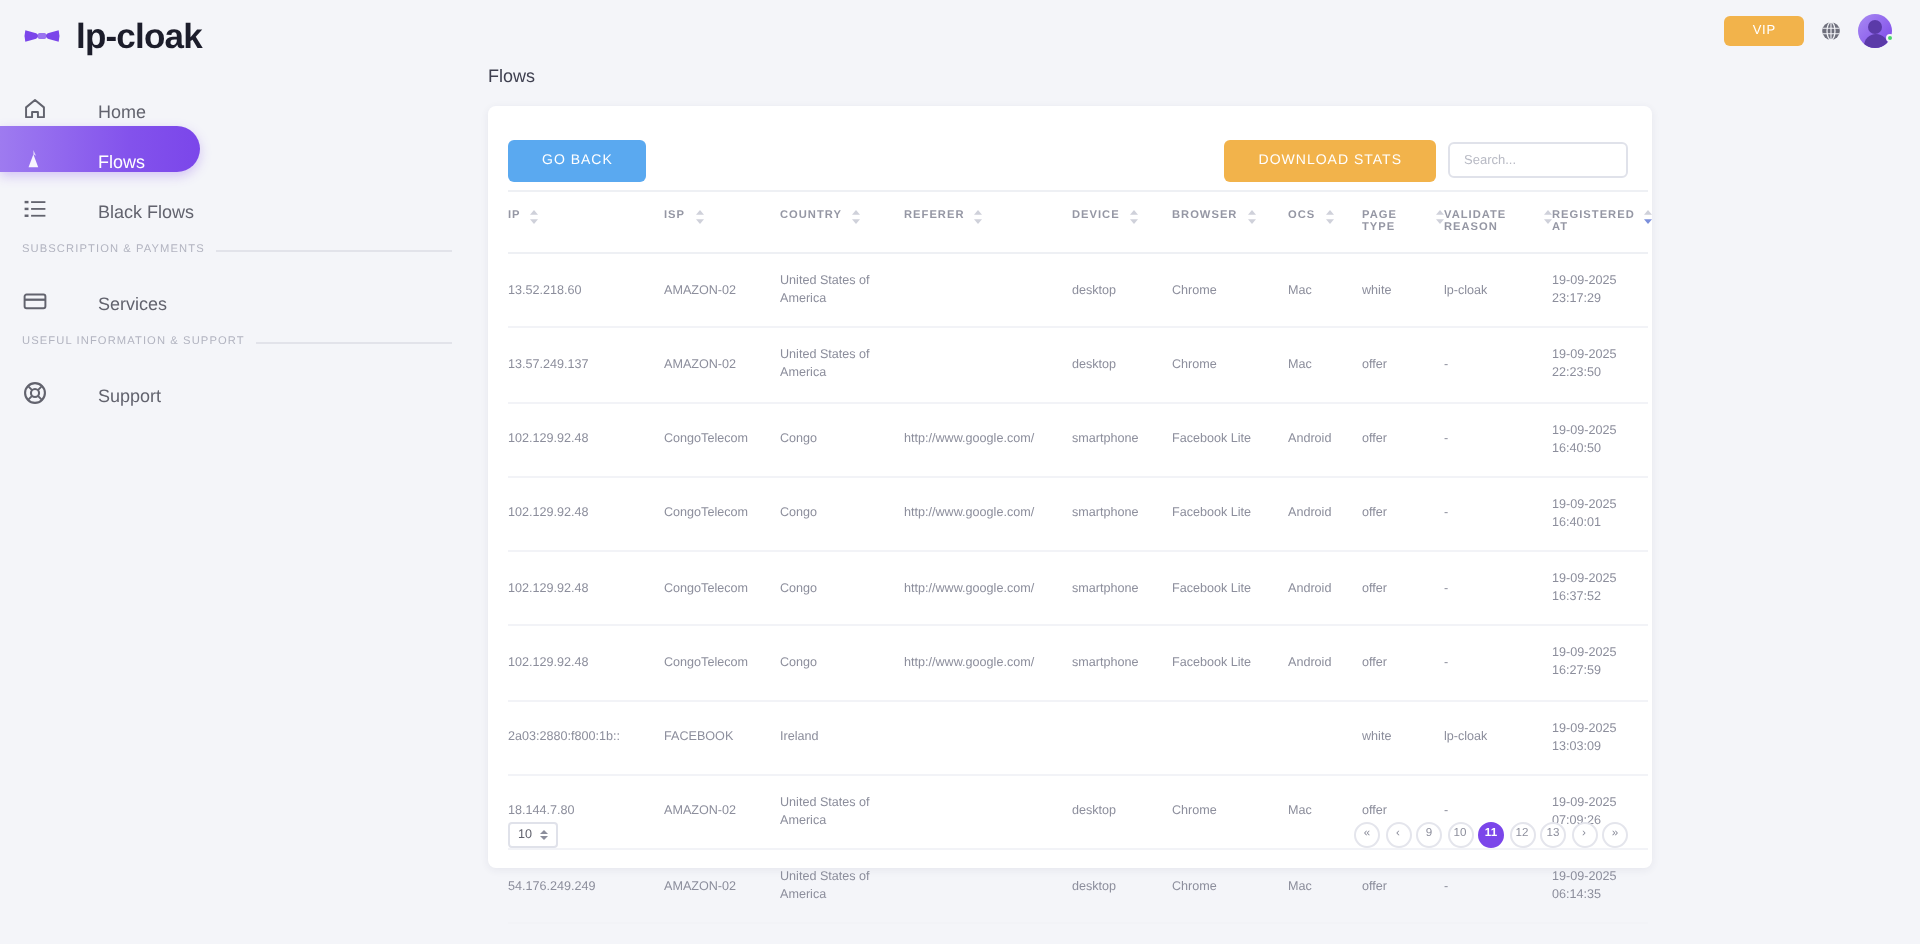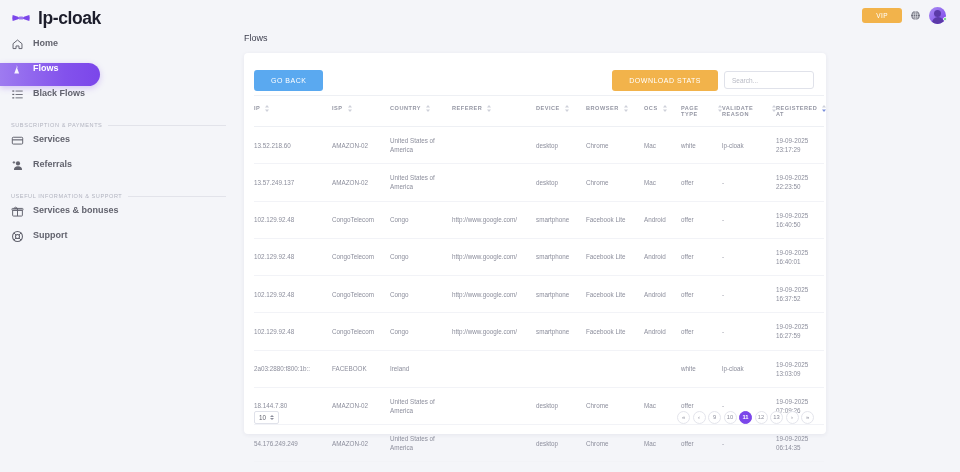--- a/index.html
+++ b/index.html
@@ -22,23 +22,23 @@
     padding: 6px 0 0 11px; height: 30px;
   }
   .brand-mark { width: 20px; height: 14px; flex: 0 0 auto; }
   .brand-text {
     font-size: 17.5px; font-weight: bold; color: #1c1d2b;
     letter-spacing: -0.4px;
   }
 
   .nav { margin-top: 8px; }
   .nav-item {
-    display: flex; align-items: flex-start; gap: 9px;
+    display: flex; align-items: flex-end; gap: 25px;
     height: 23px; padding-left: 11px; margin-bottom: 2px;
-    color: #62636e; font-size: 9px; cursor: pointer; font-weight: bold;
+    color: #62636e; font-size: 9px; cursor: pointer;
   }
   .nav-item .ico { width: 13px; height: 13px; flex: 0 0 auto; display:block; }
   .nav-item.active {
     background: linear-gradient(90deg, #9e7bf0 0%, #8352ec 65%, #7b46ea 100%);
     color: #ffffff;
     border-radius: 0 12px 12px 0;
     width: 100px;
     box-shadow: 0 2px 6px rgba(124,70,234,.28);
   }
   .nav-label { white-space: nowrap; }
@@ -237,43 +237,26 @@
     </div>
 
     <div class="nav-item">
       <svg class="ico" viewBox="0 0 16 16" fill="none" stroke="#62636e" stroke-width="1.2">
         <rect x="1.6" y="4" width="12.8" height="8.4" rx="1.2"></rect>
         <path d="M1.6 7.2 H14.4" stroke-width="1.4"></path>
       </svg>
       <span class="nav-label">Services</span>
     </div>
 
-    <div class="nav-item">
-      <svg class="ico" viewBox="0 0 16 16">
-        <circle cx="8.6" cy="5.4" r="2.6" fill="#62636e"></circle>
-        <path d="M3.6 13.4 Q3.6 9 8.6 9 Q13.6 9 13.6 13.4 Z" fill="#62636e"></path>
-        <path d="M2 4.2 H5.2 M3.6 2.6 V5.8" stroke="#62636e" stroke-width="1.1"></path>
-      </svg>
-      <span class="nav-label">Referrals</span>
-    </div>
 
     <div class="nav-group">
       <span>USEFUL INFORMATION &amp; SUPPORT</span>
       <span class="rule"></span>
     </div>
 
-    <div class="nav-item">
-      <svg class="ico" viewBox="0 0 16 16">
-        <rect x="2" y="6.2" width="12" height="7.4" rx="0.8" fill="none" stroke="#62636e" stroke-width="1.2"></rect>
-        <rect x="1.3" y="4.2" width="13.4" height="2.4" rx="0.6" fill="none" stroke="#62636e" stroke-width="1.2"></rect>
-        <path d="M8 4.2 V13.6" stroke="#62636e" stroke-width="1.2"></path>
-        <path d="M8 4.2 Q5.4 1.6 4.4 3.2 Q3.8 4.2 8 4.2" fill="none" stroke="#62636e" stroke-width="1"></path>
-      </svg>
-      <span class="nav-label">Services &amp; bonuses</span>
-    </div>
 
 
     <div class="nav-item">
       <svg class="ico" viewBox="0 0 16 16">
         <circle cx="8" cy="8" r="6.1" fill="none" stroke="#62636e" stroke-width="1.3"></circle>
         <circle cx="8" cy="8" r="2.5" fill="none" stroke="#62636e" stroke-width="1.3"></circle>
         <path d="M3.6 3.6 L6.2 6.2 M12.4 3.6 L9.8 6.2 M3.6 12.4 L6.2 9.8 M12.4 12.4 L9.8 9.8" stroke="#62636e" stroke-width="1.2"></path>
       </svg>
       <span class="nav-label">Support</span>
     </div>

